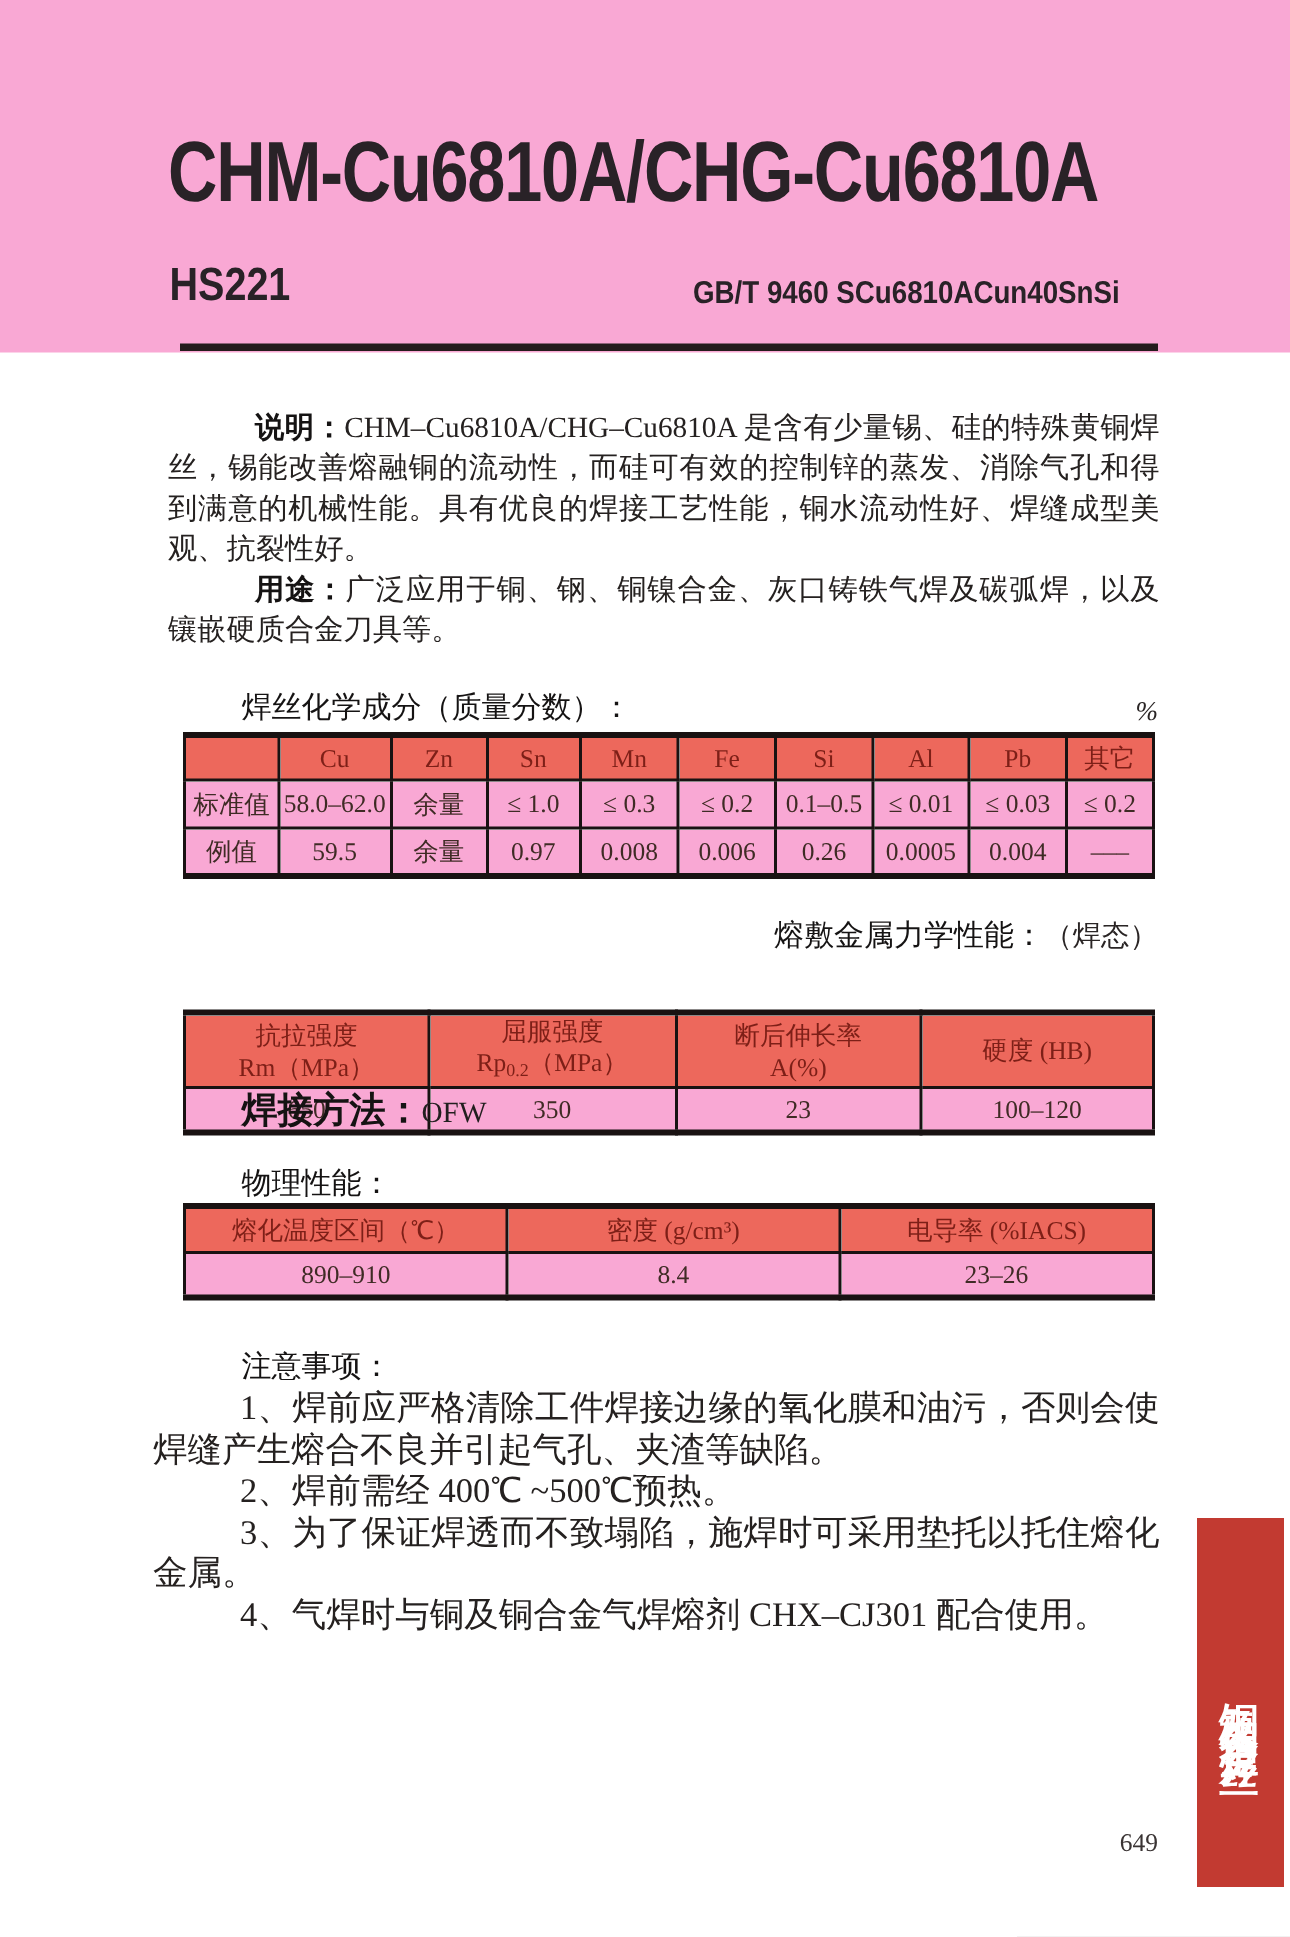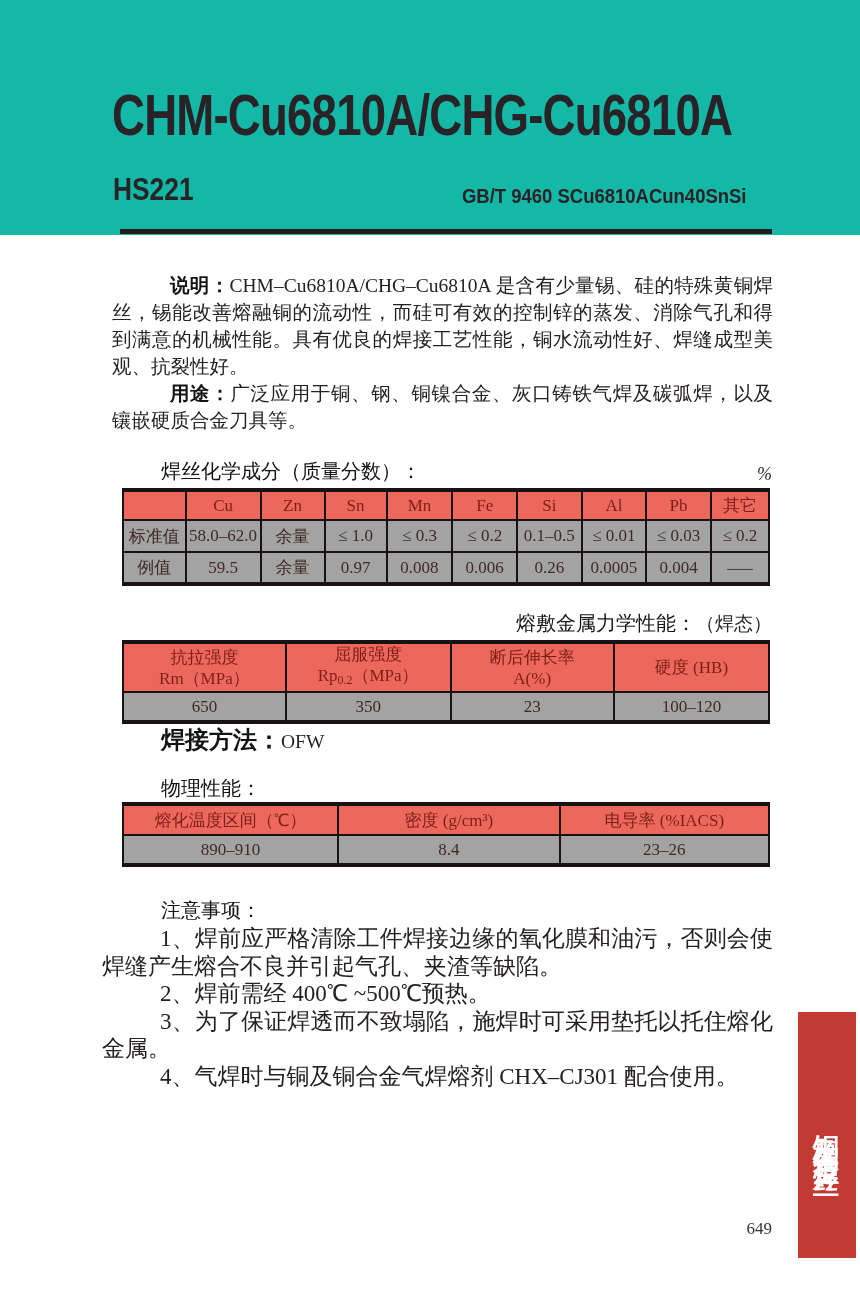--- a/index.html
+++ b/index.html
@@ -3,21 +3,21 @@
 <meta charset="utf-8">
 <style>
   * { margin:0; padding:0; box-sizing:border-box; }
   html,body { background:#e8e8e8; }
   .page {
     position:relative; width:860px; height:1291px; background:#ffffff;
     margin:0 auto; overflow:hidden;
     font-family:"Liberation Serif", serif; color:#221f1f;
   }
   
-  .banner { position:absolute; left:0; top:0; width:860px; height:235px; background:#14b8a6; }
+  .banner { position:absolute; left:0; top:0; width:860px; height:235px; background:#f9a8d4; }
   .banner-title {
     position:absolute; left:112px; top:82px; white-space:nowrap;
     font-family:"Liberation Sans", sans-serif; font-weight:700; font-size:57px;
     color:#292227; letter-spacing:-1px;
     transform:scaleX(0.80); transform-origin:left center;
   }
   .banner-model {
     position:absolute; left:113px; top:172px; white-space:nowrap;
     font-family:"Liberation Sans", sans-serif; font-weight:700; font-size:31px;
     color:#292227; transform:scaleX(0.85); transform-origin:left center;
@@ -46,21 +46,21 @@
   table.tbl {
     position:absolute; left:122px; width:648px; border-collapse:collapse; table-layout:fixed;
     border:2px solid #191212; border-top:4px solid #191212; border-bottom:4px solid #191212;
     font-size:17px;
   }
   table.tbl th, table.tbl td {
     border:2px solid #191212; text-align:center; vertical-align:middle;
     overflow:hidden; white-space:nowrap; padding:0 1px;
   }
   table.tbl th { background:#ED685C; color:#7D1F17; font-weight:400; }
-  table.tbl td { background:#a3a3a3; color:#3F2B25; }
+  table.tbl td { background:#f9a8d4; color:#3F2B25; }
   .chem th { height:30px; }
   .chem td { height:32px; }
   .mech th { height:46px; line-height:21px; }
   .mech td { height:30px; }
   .phys th { height:31px; }
   .phys td { height:30px; }
   sub.small { font-size:12px; vertical-align:-3px; }
 
   .method-row { position:absolute; left:161px; font-size:19.5px; }
   .method-row .h-cjk { font-size:24px; }
@@ -156,21 +156,21 @@
       <td>0.004</td>
       <td>–––</td>
     </tr>
   </tbody>
     </table>
 
   <div class="sec-row" style="top:610px;justify-content:flex-end;">
     <span><span class="sec-title">熔敷金属力学性能：</span><span class="sec-suffix">（焊态）</span></span>
   </div>
 
-  <table class="tbl mech" style="top:640px;">
+  <table class="tbl mech" style="top:673px;">
     <colgroup>
       <col style="width:25.2%">
         <col style="width:25.5%">
         <col style="width:25.3%">
         <col style="width:24.0%">
     </colgroup>
     <tbody>
         <tr>
       <th><span>抗拉强度</span><br><span>Rm（MPa）</span></th>
       <th><span>屈服强度</span><br><span>Rp</span><sub class="small">0.2</sub><span>（MPa）</span></th>

